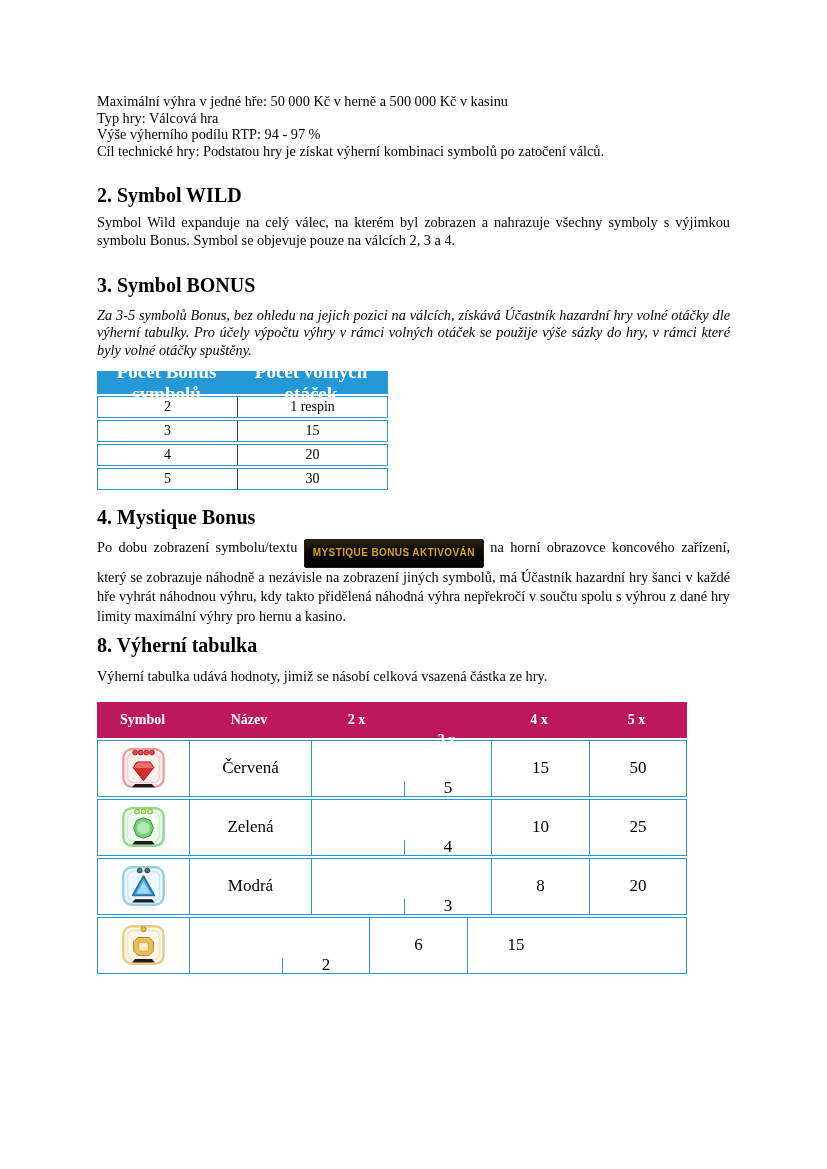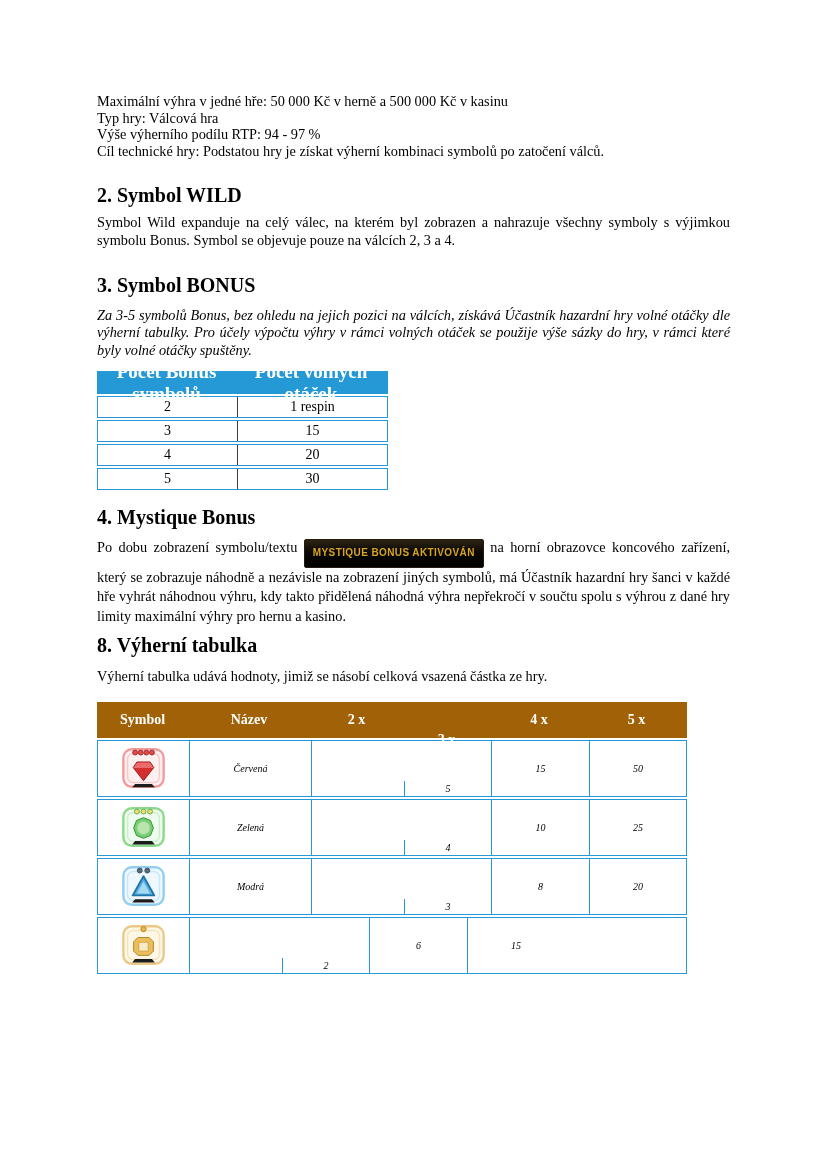--- a/index.html
+++ b/index.html
@@ -52,33 +52,33 @@
   .btable .c2 { width:150px; }
   .btable .row .c1, .btable .row .c2 {
     display:flex; align-items:center; justify-content:center;
     font-size:14px;
   }
   .btable .row .c2 { border-left:1px solid #404040; width:149px; }
 
   
   .ptable { width:590px; margin-top:16px; }
   .ptable .hdr {
-    display:flex; background:#a16207; color:#fff; font-weight:bold;
+    display:flex; background:#be185d; color:#fff; font-weight:bold;
     font-size:14px; height:36px; align-items:center; box-sizing:border-box;
   }
   .ptable .hdr span { display:block; text-align:center; }
   .pc1 { width:91px; } .pc2 { width:122px; } .pc3 { width:93px; }
   .pc4 { width:87px;margin-top:40px; } .pc5 { width:98px; } .pc6 { width:97px; }
   .ptable .prow {
     display:flex; border:1px solid #2599d5; margin-top:2px;
     height:55px; box-sizing:content-box;
   }
   .ptable .prow .cell {
     display:flex; align-items:center; justify-content:center;
-    font-size:10px; box-sizing:border-box;font-style:italic;
+    font-size:17px; box-sizing:border-box;
   }
   .ptable .prow .cell + .cell { border-left:1px solid #2599d5; }
   .gem { display:block; width:45px; height:45px; }
 </style>
 </head>
 <body>
 
 <div class="page">
 
   <div>

